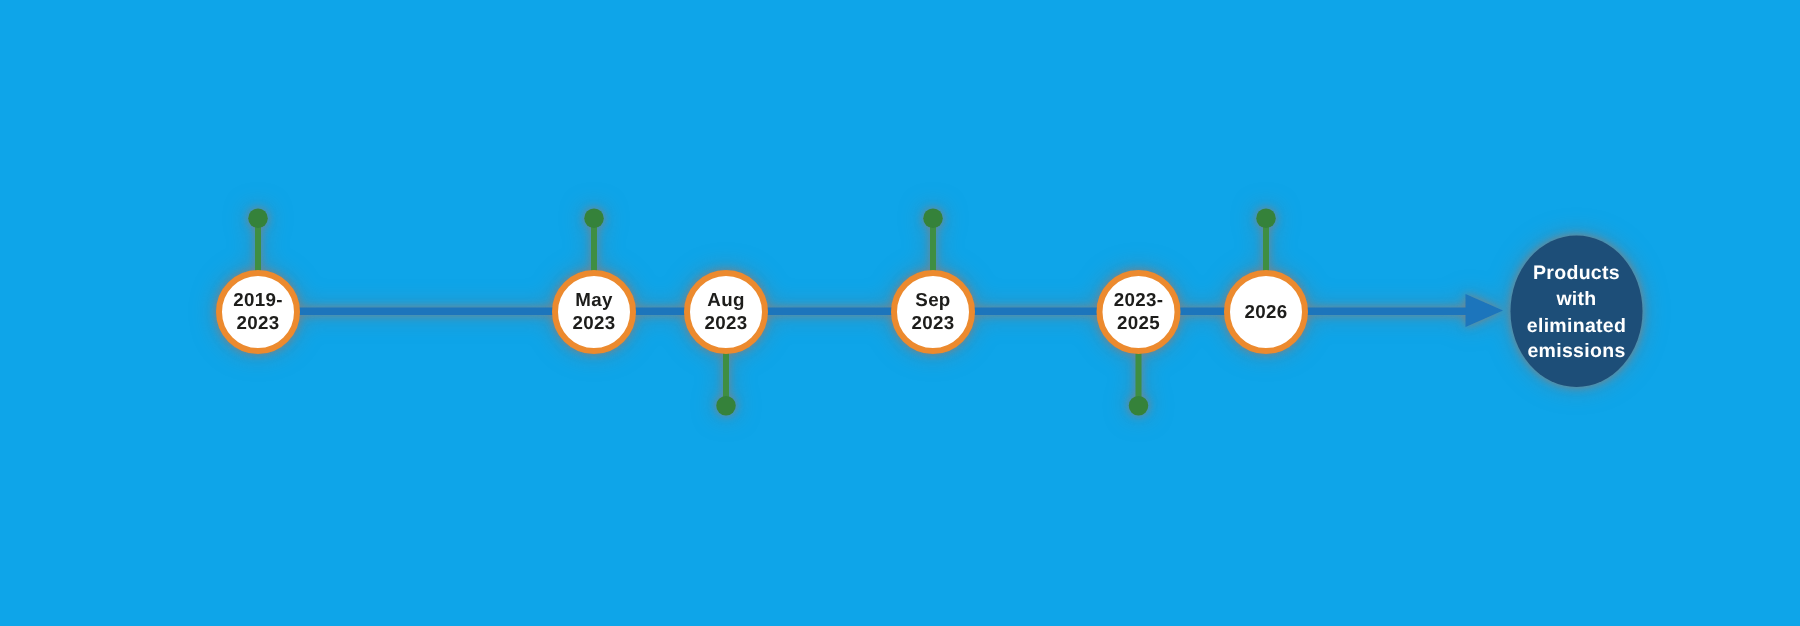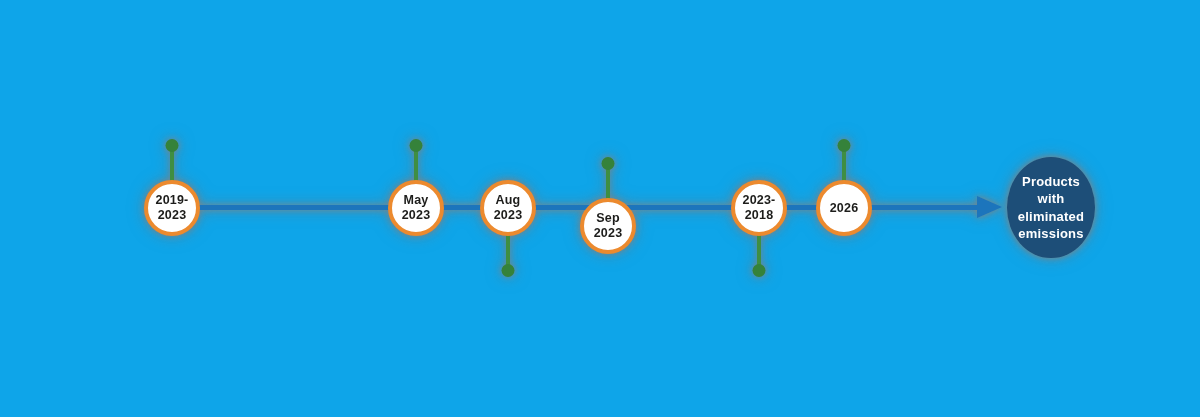--- a/index.html
+++ b/index.html
@@ -43,23 +43,23 @@
   }
   .node {
     position: absolute;
     top: 180px;
     width: 56px;
     height: 56px;
     margin-left: -28px;
   }
   .node.n1 { left: 172px; }
   .node.n2 { left: 284px; }
-  .node.n3 { left: 416px; }
-  .node.n4 { left: 508px; }
-  .node.n5 { left: 608px; margin-top: 18px; }
+  .node.n3 { left: 396px; }
+  .node.n4 { left: 484px; }
+  .node.n5 { left: 622px; }
   .node.n6 { left: 759px; }
   .node.n7 { left: 844px; }
   .circle {
     position: relative;
     z-index: 2;
     width: 100%;
     height: 100%;
     box-sizing: border-box;
     border-radius: 50%;
     background: #ffffff;
@@ -177,21 +177,21 @@
       </div>
     </div>
 
     <div class="node n6 stem-down">
       <div class="stem">
         <div class="dot"></div>
       </div>
       <div class="circle">
         <div>
           <span>2023-</span>
-          <span>2018</span>
+          <span>2025</span>
         </div>
       </div>
     </div>
 
     <div class="node n7 stem-up">
       <div class="stem">
         <div class="dot"></div>
       </div>
       <div class="circle">
         <div>

